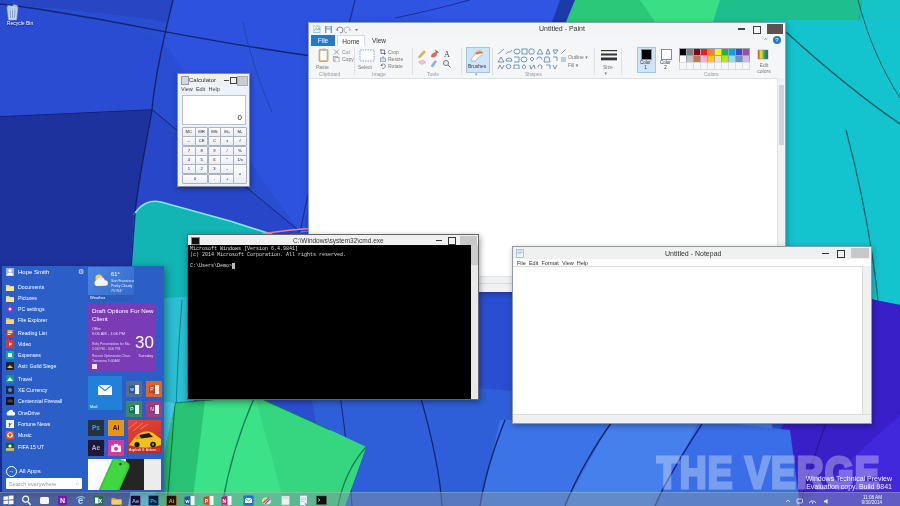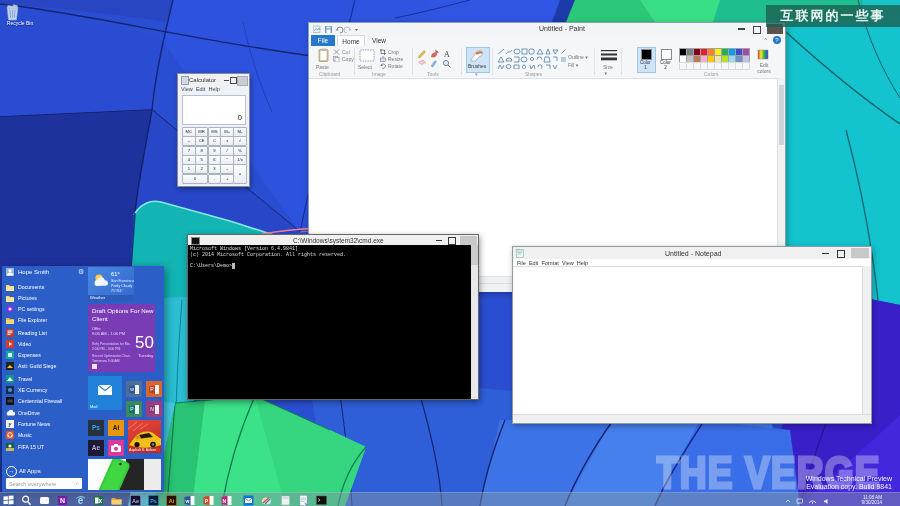--- a/index.html
+++ b/index.html
@@ -393,21 +393,20 @@
     <div class="abs" style="right:42px;top:5.5px;width:7px;height:1.5px;background:#333;"></div>
     <div class="abs" style="right:26px;top:3px;width:6px;height:6px;border:1px solid #333;"></div>
     <div class="abs" style="right:2px;top:1px;width:18px;height:10px;background:#c8c8c8;"></div>
   </div>
   <div class="abs" style="left:4px;top:13px;font-size:5.5px;color:#333;">File&nbsp;&nbsp;Edit&nbsp;&nbsp;Format&nbsp;&nbsp;View&nbsp;&nbsp;Help</div>
   <div class="abs" style="left:0;top:19px;width:349px;height:149px;background:#fff;border-top:1px solid #ddd;"></div>
   <div class="abs" style="right:0;top:19px;width:8px;height:149px;background:#f0f0f0;border-left:1px solid #ddd;"></div>
   <div class="abs" style="left:0;bottom:0;width:100%;height:8px;background:#f0f0f0;border-top:1px solid #ddd;"></div>
 </div>
 
-<div class="abs" style="left:766px;top:5px;width:134px;height:22px;background:rgba(28,98,82,0.8);color:#e8f5ef;font-size:13px;line-height:22px;text-align:center;letter-spacing:2px;font-weight:bold;">互联网的一些事</div>
 
 <div class="abs" id="startmenu" style="left:2px;top:266px;width:162px;height:226px;background:#2b5ec6;box-shadow:2px 2px 8px rgba(0,0,0,0.4);font-family:'Liberation Sans',sans-serif;">
 
   <div class="abs" style="left:4px;top:2px;width:8px;height:8px;background:#9fb6d8;">
         <svg width="8" height="8">
           <circle cx="4" cy="2.6" r="1.6" fill="#fff"></circle>
           <path d="M1,7.5 C1,5.4 2.3,4.6 4,4.6 C5.7,4.6 7,5.4 7,7.5 Z" fill="#fff"></path>
         </svg>
       </div>
   <div class="abs" style="left:16px;top:3px;font-size:6px;color:#fff;">Hope Smith</div>
@@ -543,21 +542,21 @@
     <div class="abs" style="left:0;bottom:0;width:100%;height:6px;background:#2c5cb8;">
           <span style="font-size:4px;color:#fff;margin-left:2px;line-height:6px;position:absolute;">Weather</span>
         </div>
   </div>
 
   <div class="abs" style="left:86px;top:38px;width:67px;height:68px;background:#7a3cb4;">
     <div class="abs" style="left:4px;top:3px;width:62px;font-size:6.2px;line-height:7.5px;color:#fff;">Draft Options For New Client</div>
     <div class="abs" style="left:4px;top:22px;font-size:4px;line-height:5px;color:#e8d8f8;">Offre<br>9:06 AM - 1:06 PM</div>
     <div class="abs" style="left:4px;top:38px;width:42px;font-size:3.4px;line-height:4.6px;color:#e0ccf5;white-space:nowrap;overflow:hidden;">Rehj Presentation for Ma.<br>2:06 PM - 3:06 PM</div>
     <div class="abs" style="left:4px;top:50px;width:42px;font-size:3.4px;line-height:4.6px;color:#e0ccf5;white-space:nowrap;overflow:hidden;">Recruit Optimizatio Chan.<br>Tomorrow 9:00AM</div>
-    <div class="abs" style="left:47px;top:29px;font-size:17px;color:#fff;">50</div>
+    <div class="abs" style="left:47px;top:29px;font-size:17px;color:#fff;">30</div>
     <div class="abs" style="left:50px;top:49px;font-size:4px;color:#e8d8f8;">Tuesday</div>
     <div class="abs" style="left:4px;bottom:3px;width:5px;height:5px;background:#fff;opacity:0.85;"></div>
   </div>
 
   <div class="abs" style="left:86px;top:110px;width:34px;height:34px;background:#2180d8;">
     <svg class="abs" width="14" height="10" style="left:10px;top:9px">
           <rect width="14" height="10" fill="#fff"></rect>
           <path d="M0,0 L7,5.5 L14,0" fill="none" stroke="#2180d8" stroke-width="1.1"></path>
         </svg>
     <div class="abs" style="left:2px;bottom:1px;font-size:4px;color:#fff;">Mail</div>

